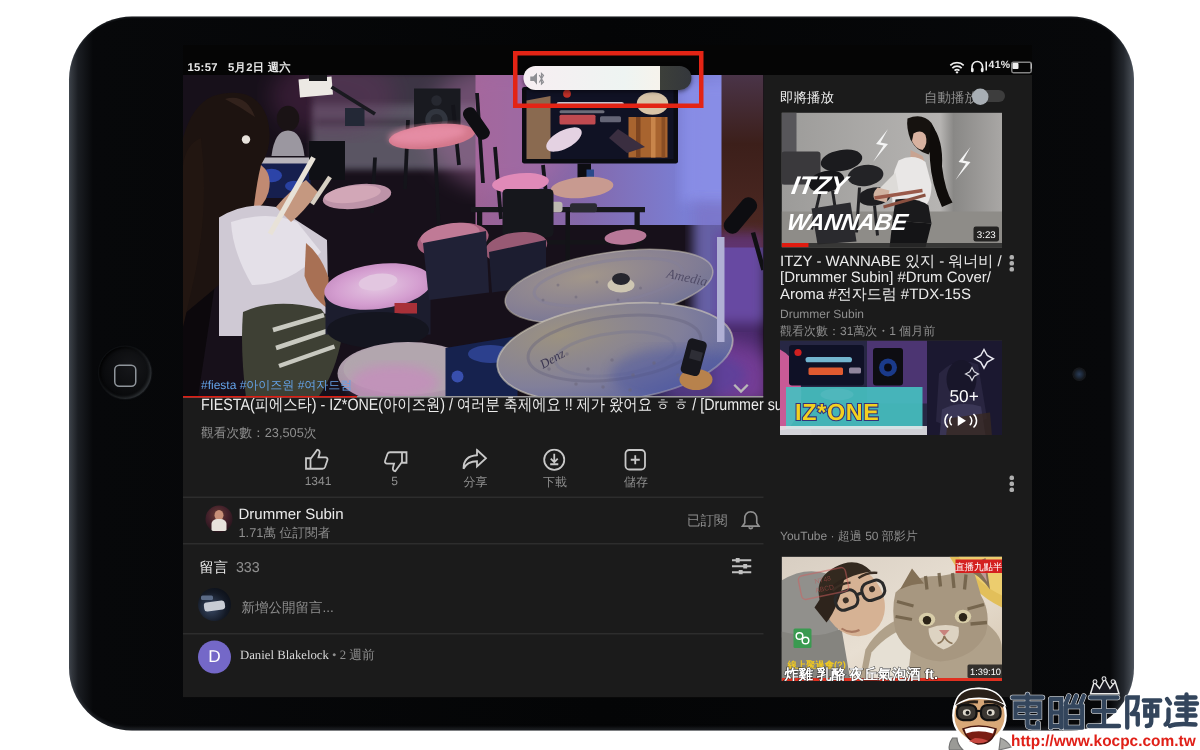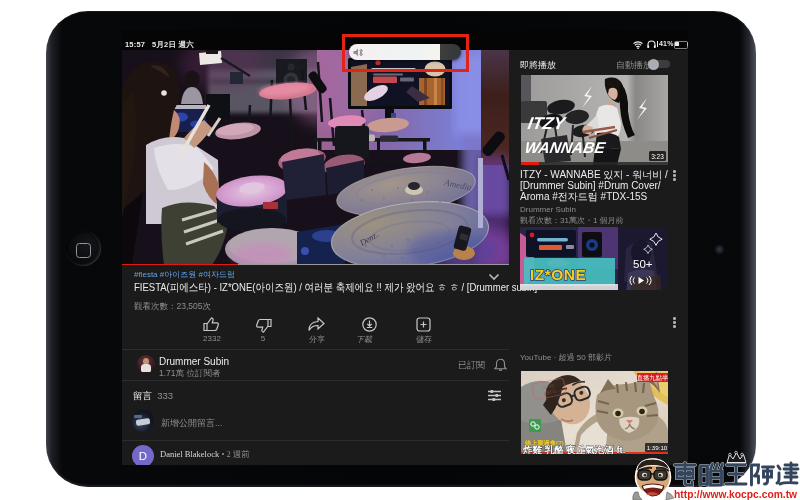--- a/index.html
+++ b/index.html
@@ -275,47 +275,47 @@
               <circle cx="298" cy="210" r="1.2"></circle>
 </g>
 
 <g transform="rotate(-35 196 32)">
               <rect x="191" y="20" width="9" height="24" rx="4" fill="#0e0e12"></rect>
             </g>
 </svg>
       <div class="abs" id="prog">
             <div class="abs" id="progred"></div>
           </div></div>
-      <div class="abs" id="leftpanel" style="left:0;top:215px;width:387px;height:149px;">
+      <div class="abs" id="leftpanel" style="left:0;top:197px;width:387px;height:149px;">
         <div class="abs blue" style="left:12px;top:4px;font-size:8px;">#fiesta #아이즈원 #여자드럼</div>
         <div class="abs white" style="left:12px;top:15px;font-size:11px;width:400px;white-space:nowrap;transform:scaleX(0.865);transform-origin:0 0;">FIESTA(피에스타) - IZ*ONE(아이즈원) / 여러분 축제에요 !! 제가 왔어요 ㅎ ㅎ / [Drummer subin]</div>
         <svg class="abs" style="left:366px;top:8px;" width="12" height="8" viewBox="0 0 12 8">
             <path d="M1.5,1.5 L6,6 L10.5,1.5" stroke="#b8b8b8" stroke-width="1.6" fill="none"></path>
           </svg>
         <div class="abs gray" style="left:12px;top:36px;font-size:8.5px;">觀看次數：23,505次</div>
 
         <svg class="abs" style="left:81px;top:52px;" width="17" height="15" viewBox="0 0 17 15">
             <path d="M1,6.5 h3 v7 h-3 z M4,7 l4.5-6.2 c1.5,0.3 1.8,1.4 1.5,2.5 l-0.7,2.6 h4.7 c1,0 1.6,0.9 1.3,1.8 l-1.6,4.6 c-0.3,0.8-1,1.2-1.8,1.2 H4 Z" fill="none" stroke="#c8c8c8" stroke-width="1.2"></path>
           </svg>
-        <div class="abs gray" style="left:76px;top:69px;width:28px;text-align:center;font-size:8px;">2332</div>
+        <div class="abs gray" style="left:76px;top:69px;width:28px;text-align:center;font-size:8px;">1341</div>
         <svg class="abs" style="left:133px;top:53px;" width="17" height="15" viewBox="0 0 17 15">
             <g transform="rotate(180 8.5 7.5)">
               <path d="M1,6.5 h3 v7 h-3 z M4,7 l4.5-6.2 c1.5,0.3 1.8,1.4 1.5,2.5 l-0.7,2.6 h4.7 c1,0 1.6,0.9 1.3,1.8 l-1.6,4.6 c-0.3,0.8-1,1.2-1.8,1.2 H4 Z" fill="none" stroke="#c8c8c8" stroke-width="1.2"></path>
             </g>
           </svg>
         <div class="abs gray" style="left:127px;top:69px;width:28px;text-align:center;font-size:8px;">5</div>
         <svg class="abs" style="left:186px;top:52px;" width="17" height="15" viewBox="0 0 17 15">
             <path d="M10,1 L16,6.5 L10,12 L10,8.5 C5,8.5 2.5,10.5 1,13.5 C1,8 4,4.8 10,4.5 Z" fill="none" stroke="#c8c8c8" stroke-width="1.2"></path>
           </svg>
         <div class="abs gray" style="left:181px;top:69px;width:28px;text-align:center;font-size:8px;">分享</div>
         <svg class="abs" style="left:240px;top:52px;" width="15" height="15" viewBox="0 0 15 15">
             <circle cx="7.5" cy="7.5" r="6.7" fill="none" stroke="#c8c8c8" stroke-width="1.2"></circle>
             <path d="M7.5,3.5 v5 M5.2,6.8 L7.5,9.2 L9.8,6.8 M4.8,10.5 h5.4" stroke="#c8c8c8" stroke-width="1.2" fill="none"></path>
           </svg>
-        <div class="abs gray" style="left:234px;top:69px;width:28px;text-align:left;font-size:8px;font-style:italic;">下載</div>
+        <div class="abs gray" style="left:234px;top:69px;width:28px;text-align:center;font-size:8px;">下載</div>
         <svg class="abs" style="left:294px;top:52px;" width="15" height="15" viewBox="0 0 15 15">
             <rect x="1" y="1" width="13" height="13" rx="2.5" fill="none" stroke="#c8c8c8" stroke-width="1.2"></rect>
             <path d="M7.5,4.5 v6 M4.5,7.5 h6" stroke="#c8c8c8" stroke-width="1.2"></path>
           </svg>
         <div class="abs gray" style="left:288px;top:69px;width:28px;text-align:center;font-size:8px;">儲存</div>
         <div class="abs" style="left:0;top:83.5px;width:387px;height:1px;background:#2d2d2d;"></div>
 
         <div class="abs" style="left:15px;top:90px;width:18px;height:18px;border-radius:50%;background:radial-gradient(circle at 45% 35%,#6a3c34 0%,#42202a 45%,#140c12 100%);overflow:hidden;">
             <div style="position:absolute;left:6px;top:3px;width:6px;height:7px;background:#c89078;border-radius:50%;"></div>
             <div style="position:absolute;left:4px;top:9px;width:10px;height:8px;background:#e8e2dc;border-radius:40% 40% 0 0;"></div>

